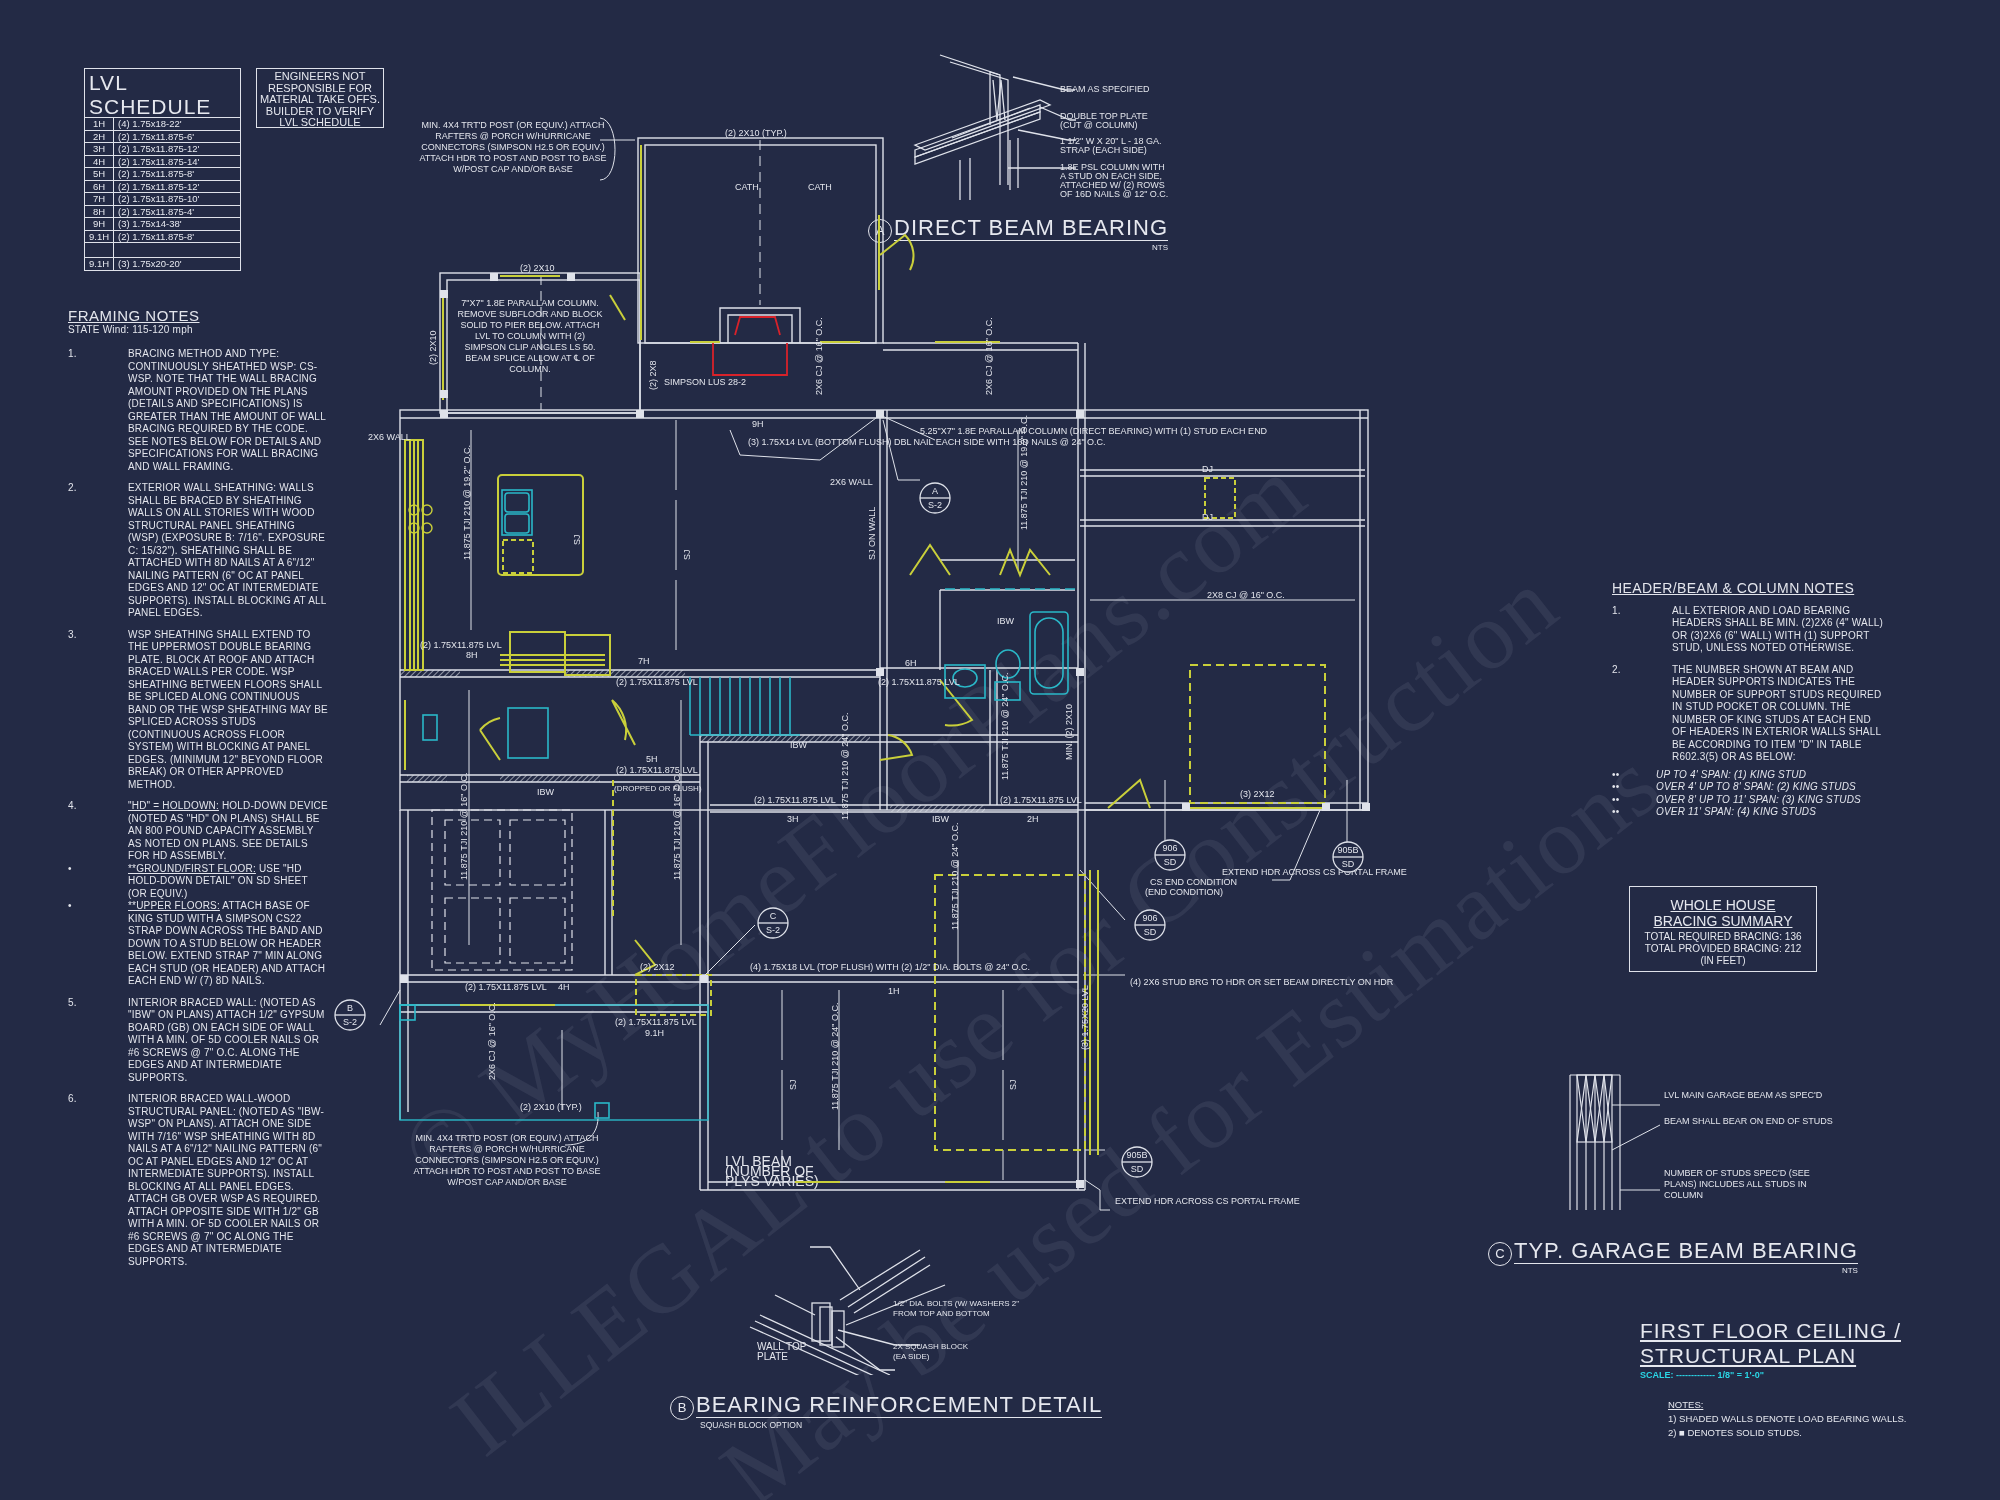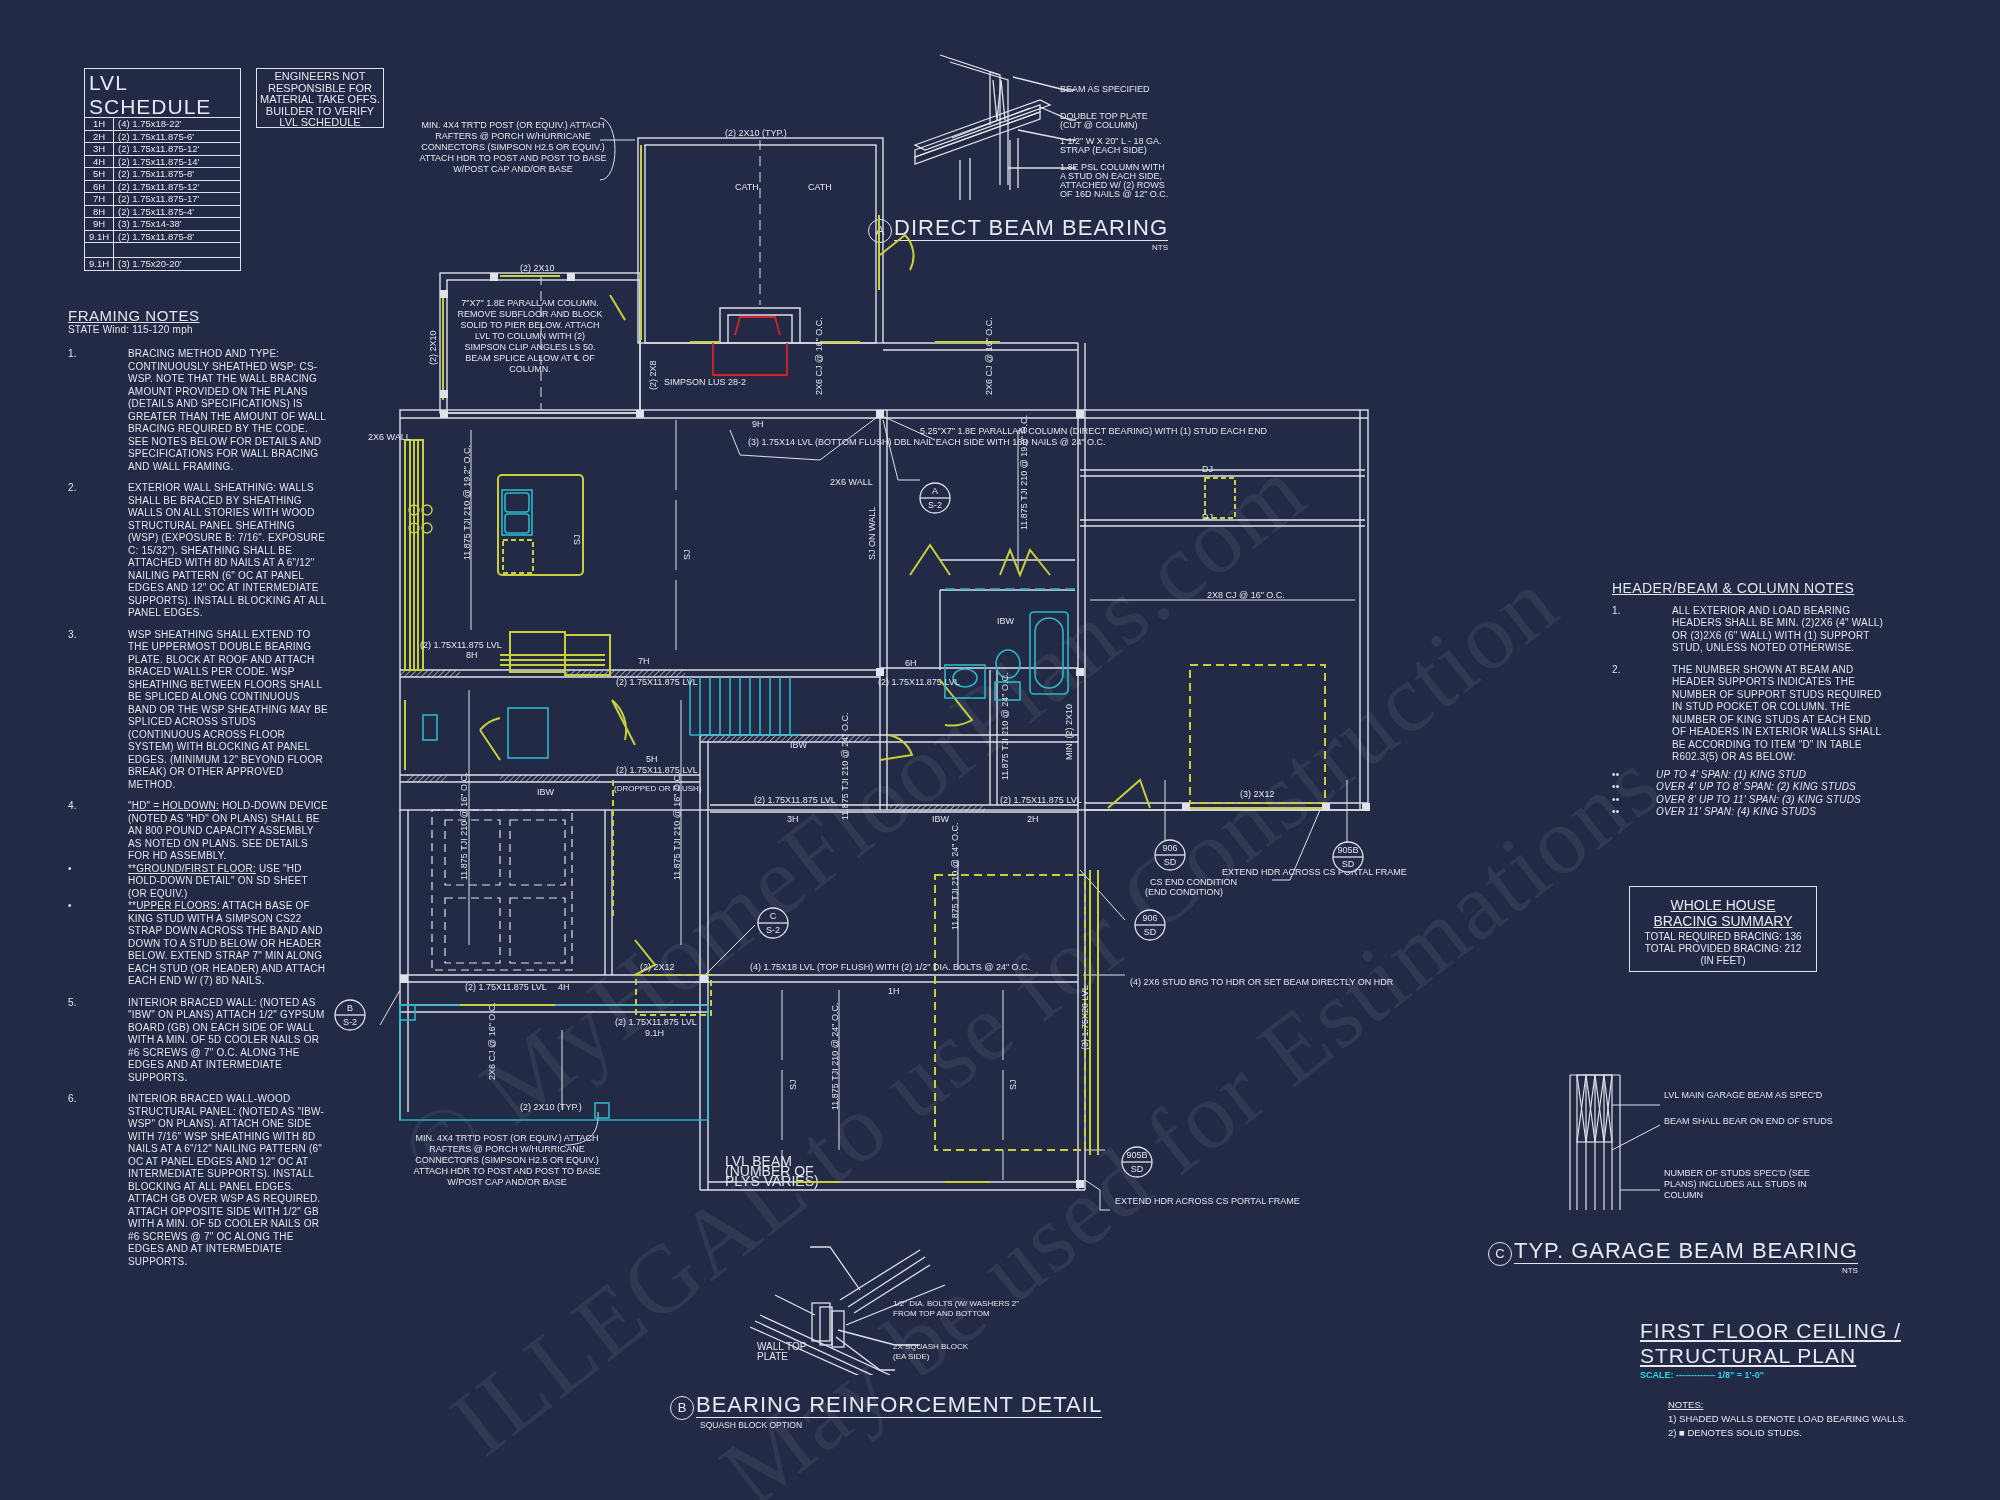--- a/index.html
+++ b/index.html
@@ -70,21 +70,21 @@
       <div class="row">
         <span class="k">5H</span>
         <span class="v">(2) 1.75x11.875-8'</span>
       </div>
       <div class="row">
         <span class="k">6H</span>
         <span class="v">(2) 1.75x11.875-12'</span>
       </div>
       <div class="row">
         <span class="k">7H</span>
-        <span class="v">(2) 1.75x11.875-17'</span>
+        <span class="v">(2) 1.75x11.875-10'</span>
       </div>
       <div class="row">
         <span class="k">8H</span>
         <span class="v">(2) 1.75x11.875-4'</span>
       </div>
       <div class="row">
         <span class="k">9H</span>
         <span class="v">(3) 1.75x14-38'</span>
       </div>
       <div class="row">

